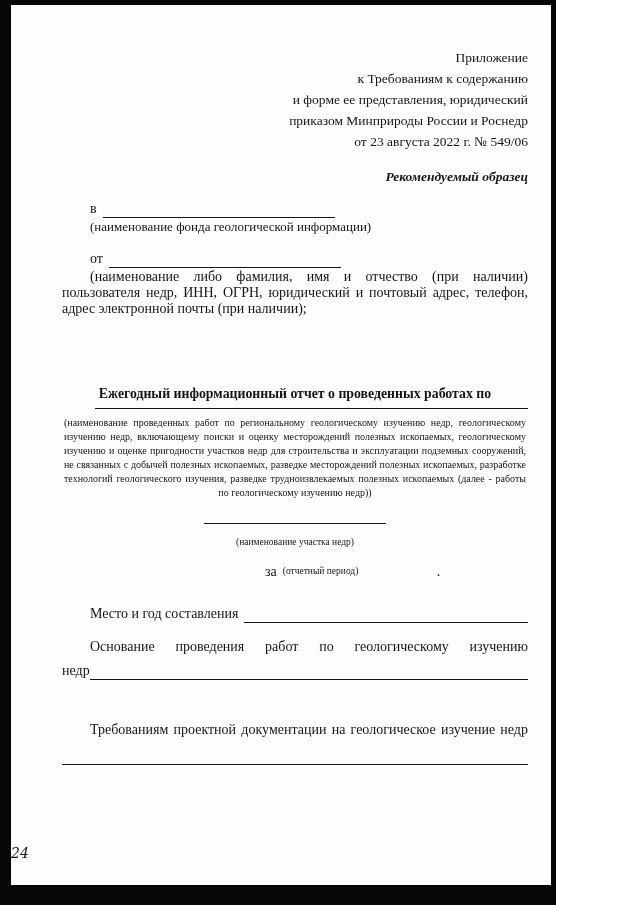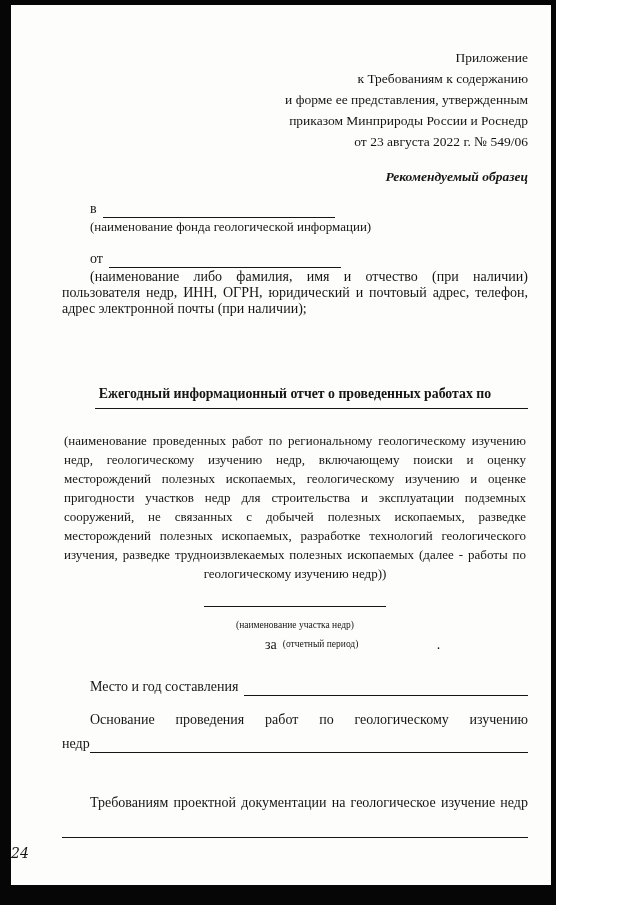--- a/index.html
+++ b/index.html
@@ -25,28 +25,28 @@
   .indent { padding-left:28px; }
   .uline-flex { flex:1; border-bottom:1px solid #151515; height:16px; margin-left:6px; }
   .uline-fixed { width:232px; border-bottom:1px solid #151515; height:16px; margin-left:6px; }
 
   .caption { font-size:13px; line-height:17px; }
   .caption-par { font-size:14px; line-height:16px; text-align:justify; text-indent:28px; margin-top:1px; }
 
   .report-title { font-size:13.8px; font-weight:bold; text-align:center; margin-top:68px; line-height:18px; }
   .title-uline { border-bottom:1px solid #151515; height:6px; margin:0 0 0 33px; }
 
-  .fine-print { font-size:13px; line-height:19px; text-align:justify; text-align-last:center; margin-top:22px; padding:0 2px; }
+  .fine-print { font-size:10px; line-height:14px; text-align:justify; text-align-last:center; margin-top:7px; padding:0 2px; }
 
   .report-subtitle { font-size:13.5px; font-weight:bold; text-align:center; margin-top:15px; line-height:18px; }
 
   .site-line { width:182px; border-bottom:1px solid #151515; height:12px; margin:0 auto; }
   .site-caption { font-size:9.5px; text-align:center; line-height:12px; margin-top:12px; }
 
-  .period-row { display:flex; justify-content:flex-start; padding-left:203px; font-size:14px; margin-top:6px; align-items:center; }
+  .period-row { display:flex; justify-content:flex-start; padding-left:203px; font-size:14px; margin-top:16px; align-items:center; }
   .period-col { display:inline-flex; flex-direction:row; width:152px; margin:0 2px 0 6px; }
   .period-col .line { border-bottom:1px solid #151515; height:16px; }
   .period-col .cap { font-size:9.5px; text-align:center; line-height:12px; margin-top:1px; }
 
   .place-row { margin-top:24px; }
   .justify-line { font-size:14px; line-height:19px; text-align:justify; text-align-last:justify; margin-top:14px; }
   .basis-row2 { margin-top:5px; }
   .projdoc { margin-top:40px; padding-left:28px; }
   .final-line { border-bottom:1px solid #151515; height:14px; margin-top:12px; }
 
@@ -54,21 +54,21 @@
 </style>
 </head>
 <body>
 
 <div class="page">
   <div class="content">
 
     <div class="appendix">
       <div>Приложение</div>
       <div>к Требованиям к содержанию</div>
-      <div>и форме ее представления, утвержденным</div>
+      <div>и форме ее представления, юридический</div>
       <div>приказом Минприроды России и Роснедр</div>
       <div>от 23 августа 2022 г. № 549/06</div>
     </div>
 
     <div class="sample-note">Рекомендуемый образец</div>
 
     <div class="field-row indent" style="margin-top:14px;">
       <span>в</span>
       <span class="uline-fixed"></span>
     </div>

